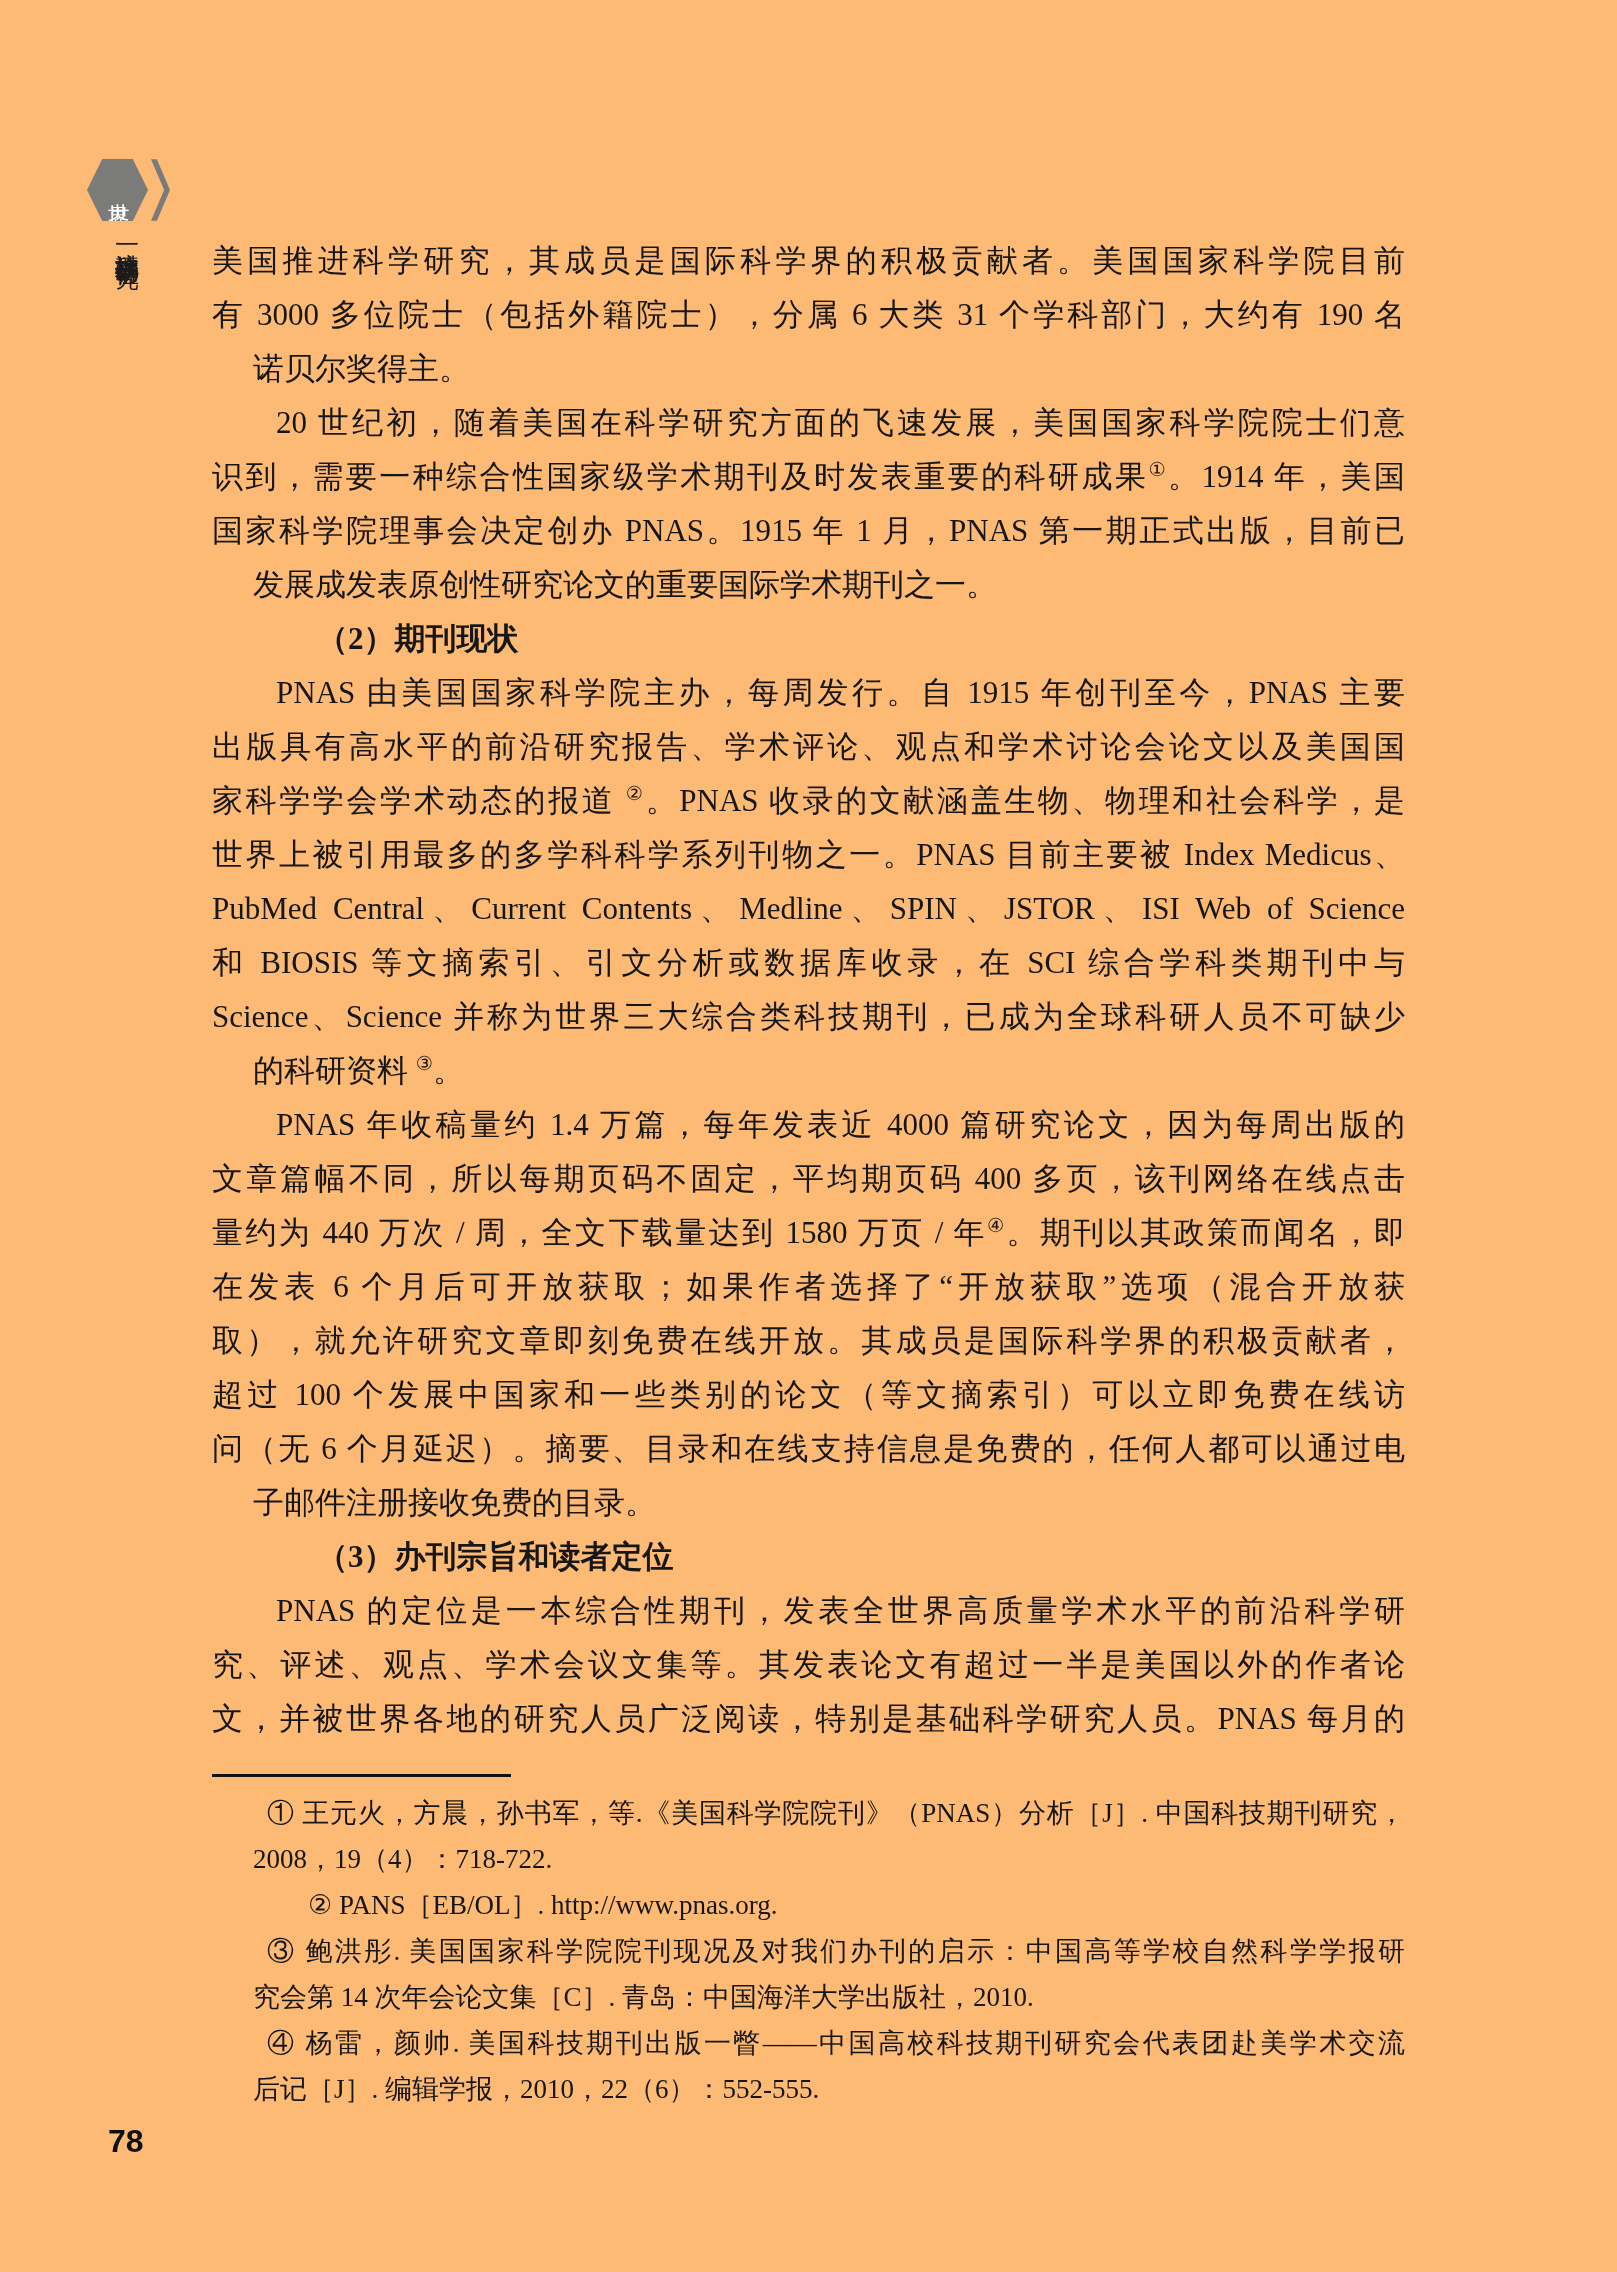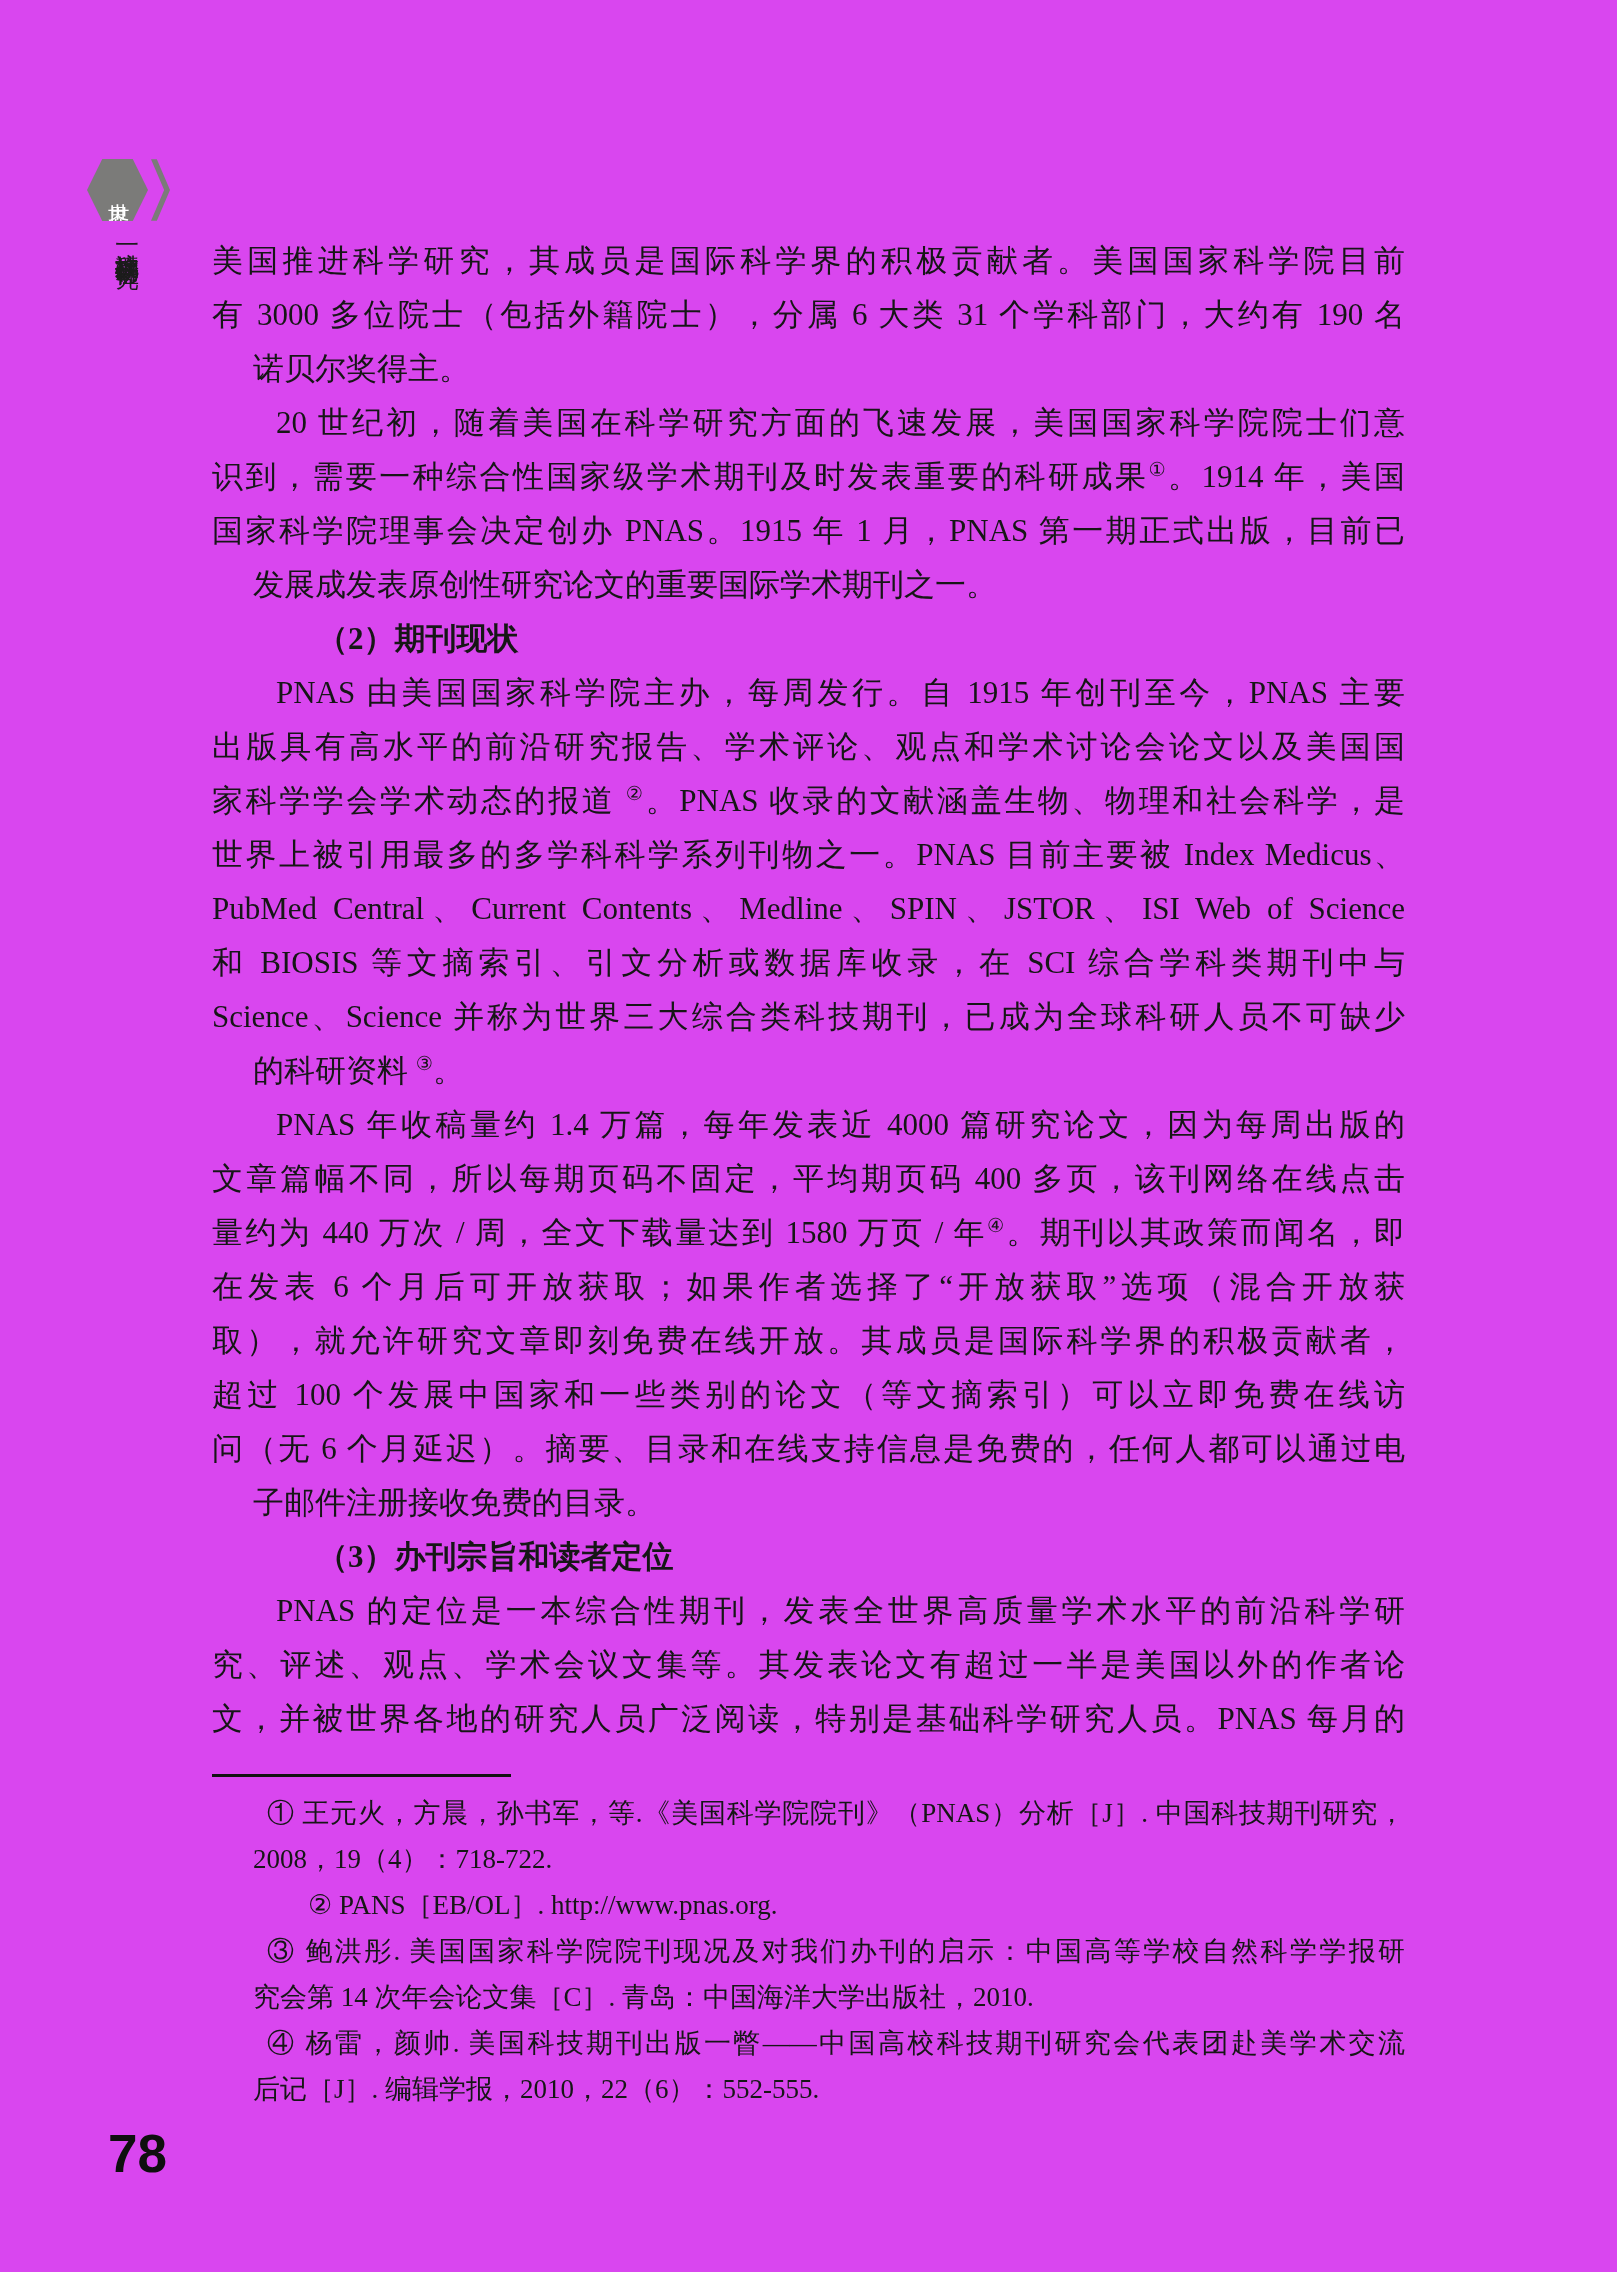--- a/index.html
+++ b/index.html
@@ -1,19 +1,19 @@
 <!DOCTYPE html>
 <html style="font-size:12px"><head>
 <meta charset="utf-8">
 <style>
   html,body{margin:0;padding:0;background:#e8e8e8;}
   .page{
     position:relative;
     width:1617px;height:2273px;
-    background:#d946ef;
+    background:#fdba74;
     color:#161616;
     font-family:"Liberation Serif","DejaVu Serif",serif;
     overflow:hidden;
   }
   
   .badge{position:absolute;left:87px;top:159px;width:83px;height:62px;}
   .hex{
     position:absolute;left:0;top:0;width:61px;height:62px;
     background:#7b7b79;
     clip-path:polygon(25% 0,75% 0,100% 50%,75% 100%,25% 100%,0% 50%);
@@ -48,21 +48,21 @@
   .footnotes{
     position:absolute;left:212px;top:1790px;width:1193px;
     font-size:27px;line-height:46px;
   }
   .footnotes .line{height:46px;}
   .footnotes .line.ind{text-indent:55px;}
   
   .pagenum{
     position:absolute;left:108px;top:2123px;
     font-family:"Liberation Sans","DejaVu Sans",sans-serif;
-    font-weight:700;font-size:53px;color:#0f0f0f;
+    font-weight:700;font-size:32px;color:#0f0f0f;
   }
 </style>
 </head>
 <body>
 
 <div class="page">
 
   <aside>
     <div class="badge">
       <div class="hex">

